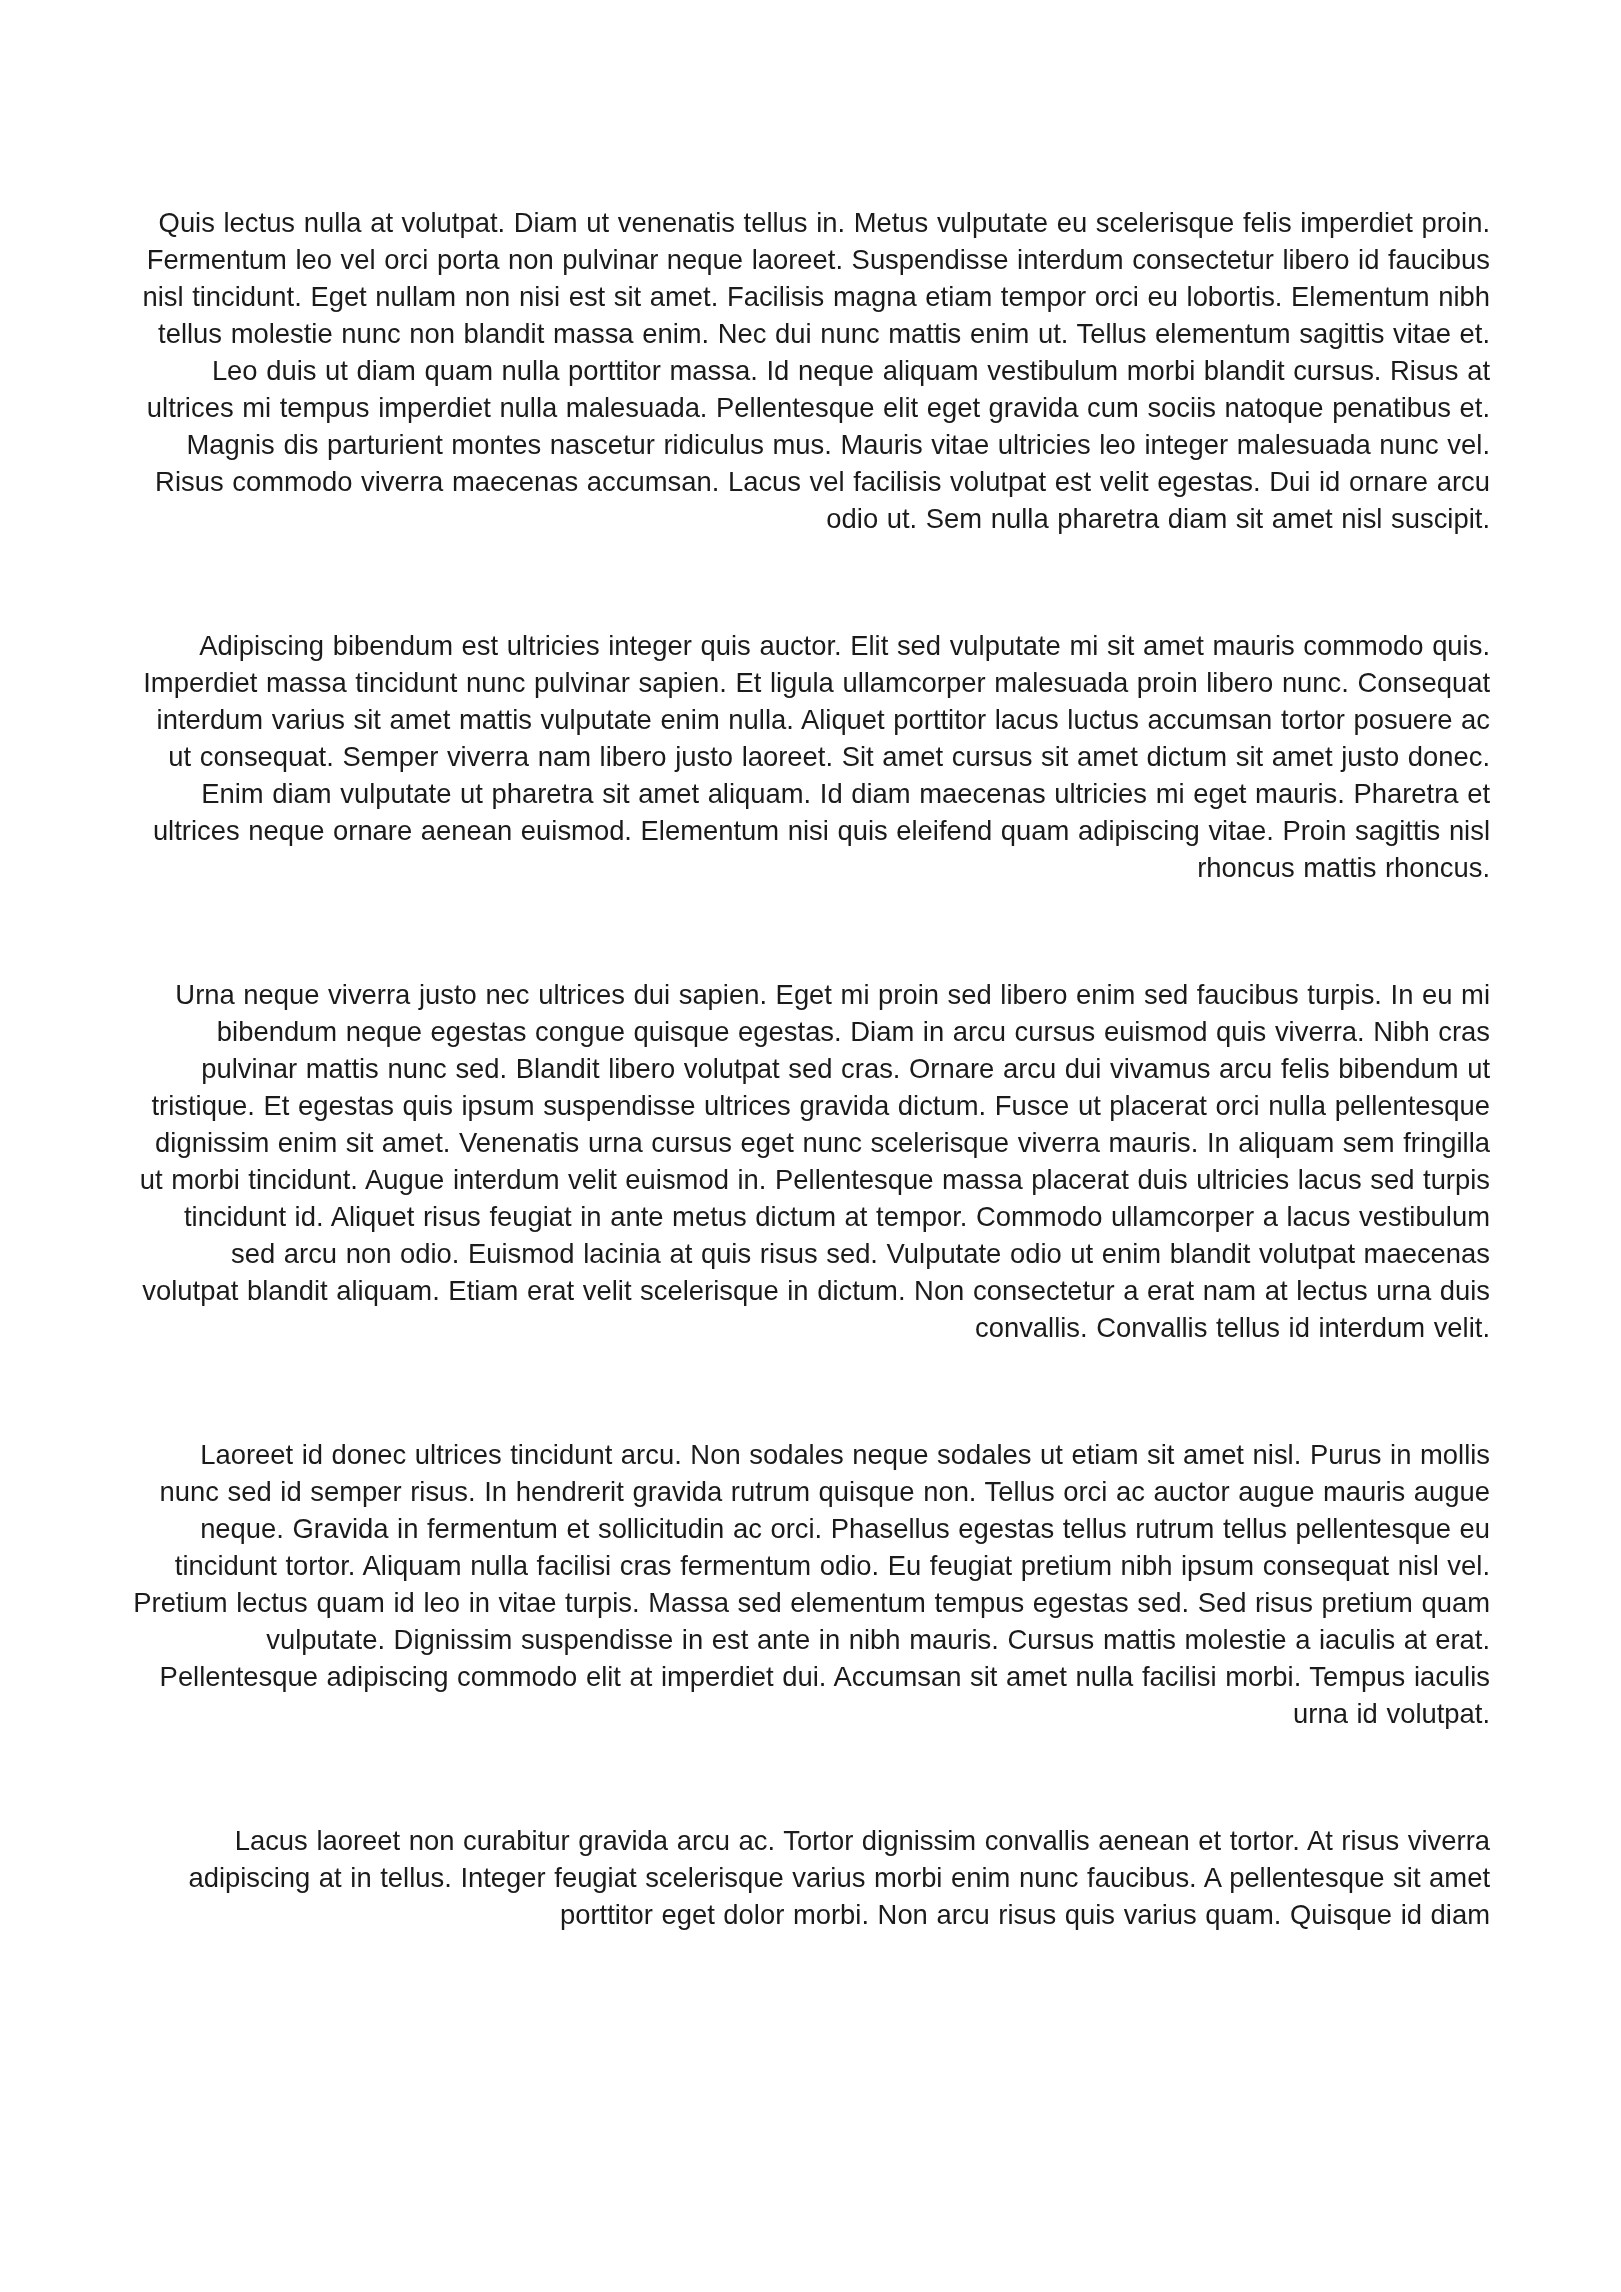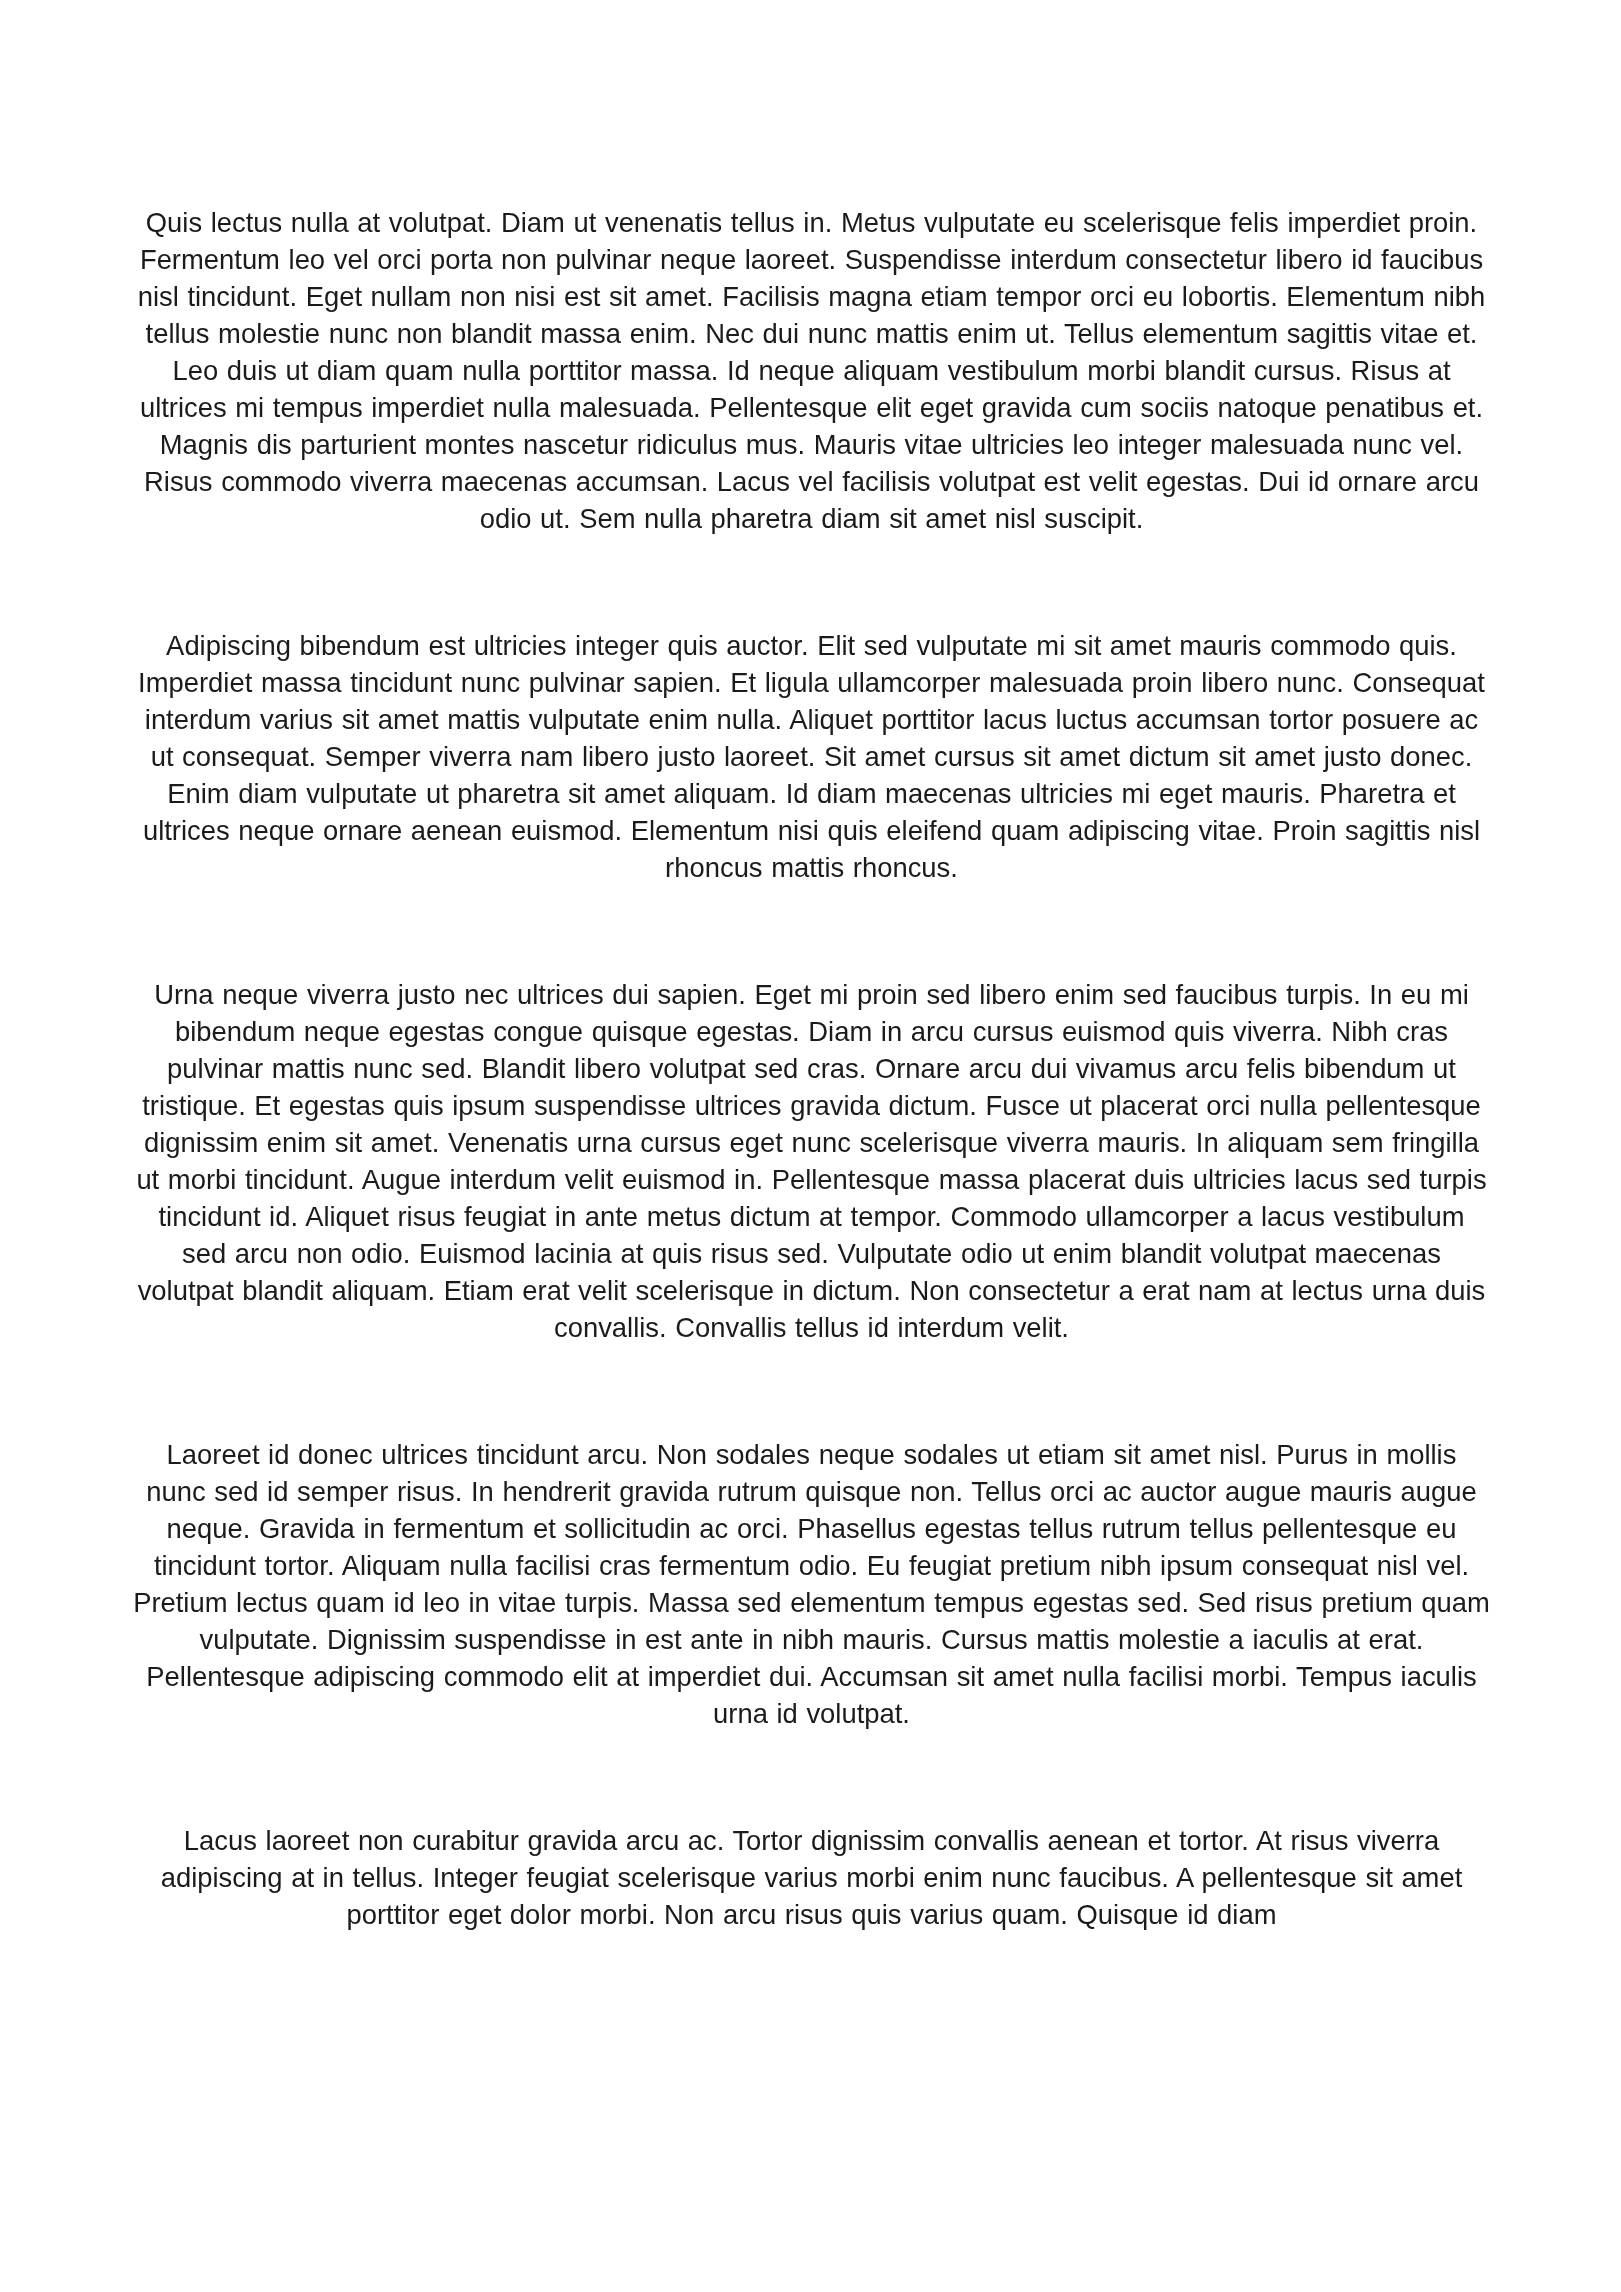--- a/index.html
+++ b/index.html
@@ -16,21 +16,21 @@
     font-family: "Liberation Sans", "DejaVu Sans", sans-serif;
   }
   .doc-content {
     position: absolute;
     top: 204px;
     left: 133px;
     width: 1357px;
     color: #1b1b1b;
     font-size: 27.4px;
     line-height: 37px;
-    text-align: center;
+    text-align: right;
     letter-spacing: 0px;
     word-spacing: 1px;
   }
   .doc-content p {
     margin: 0 0 90px 0;
     padding: 0;
   }
 </style>
 </head>
 <body>

